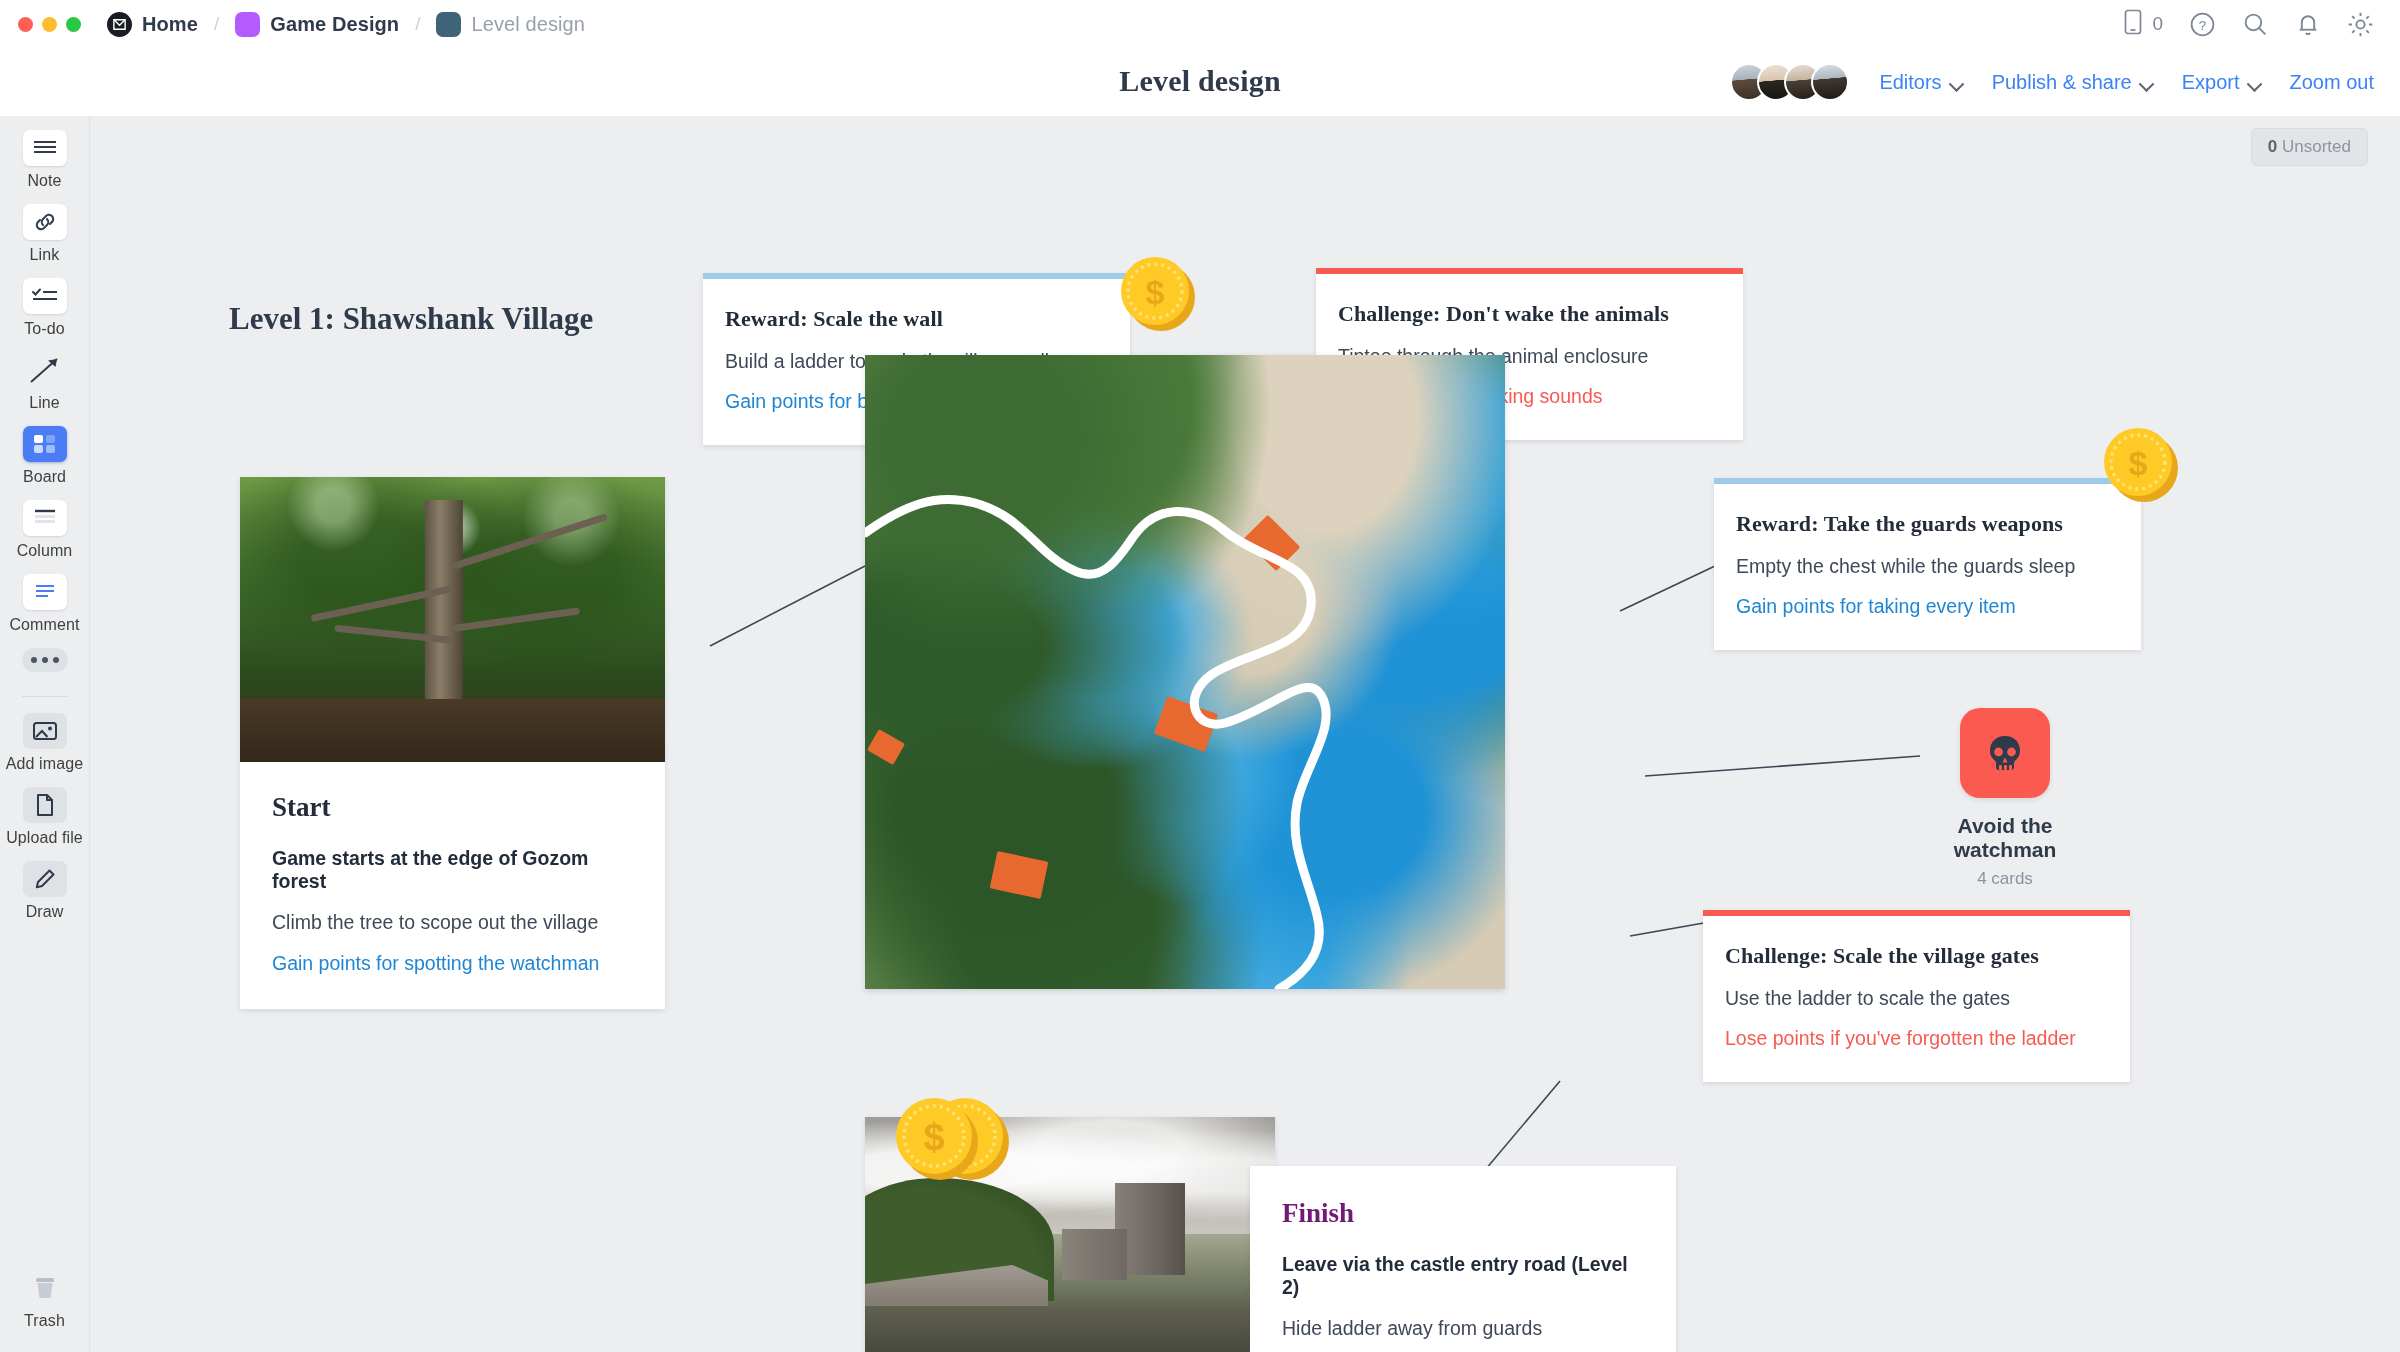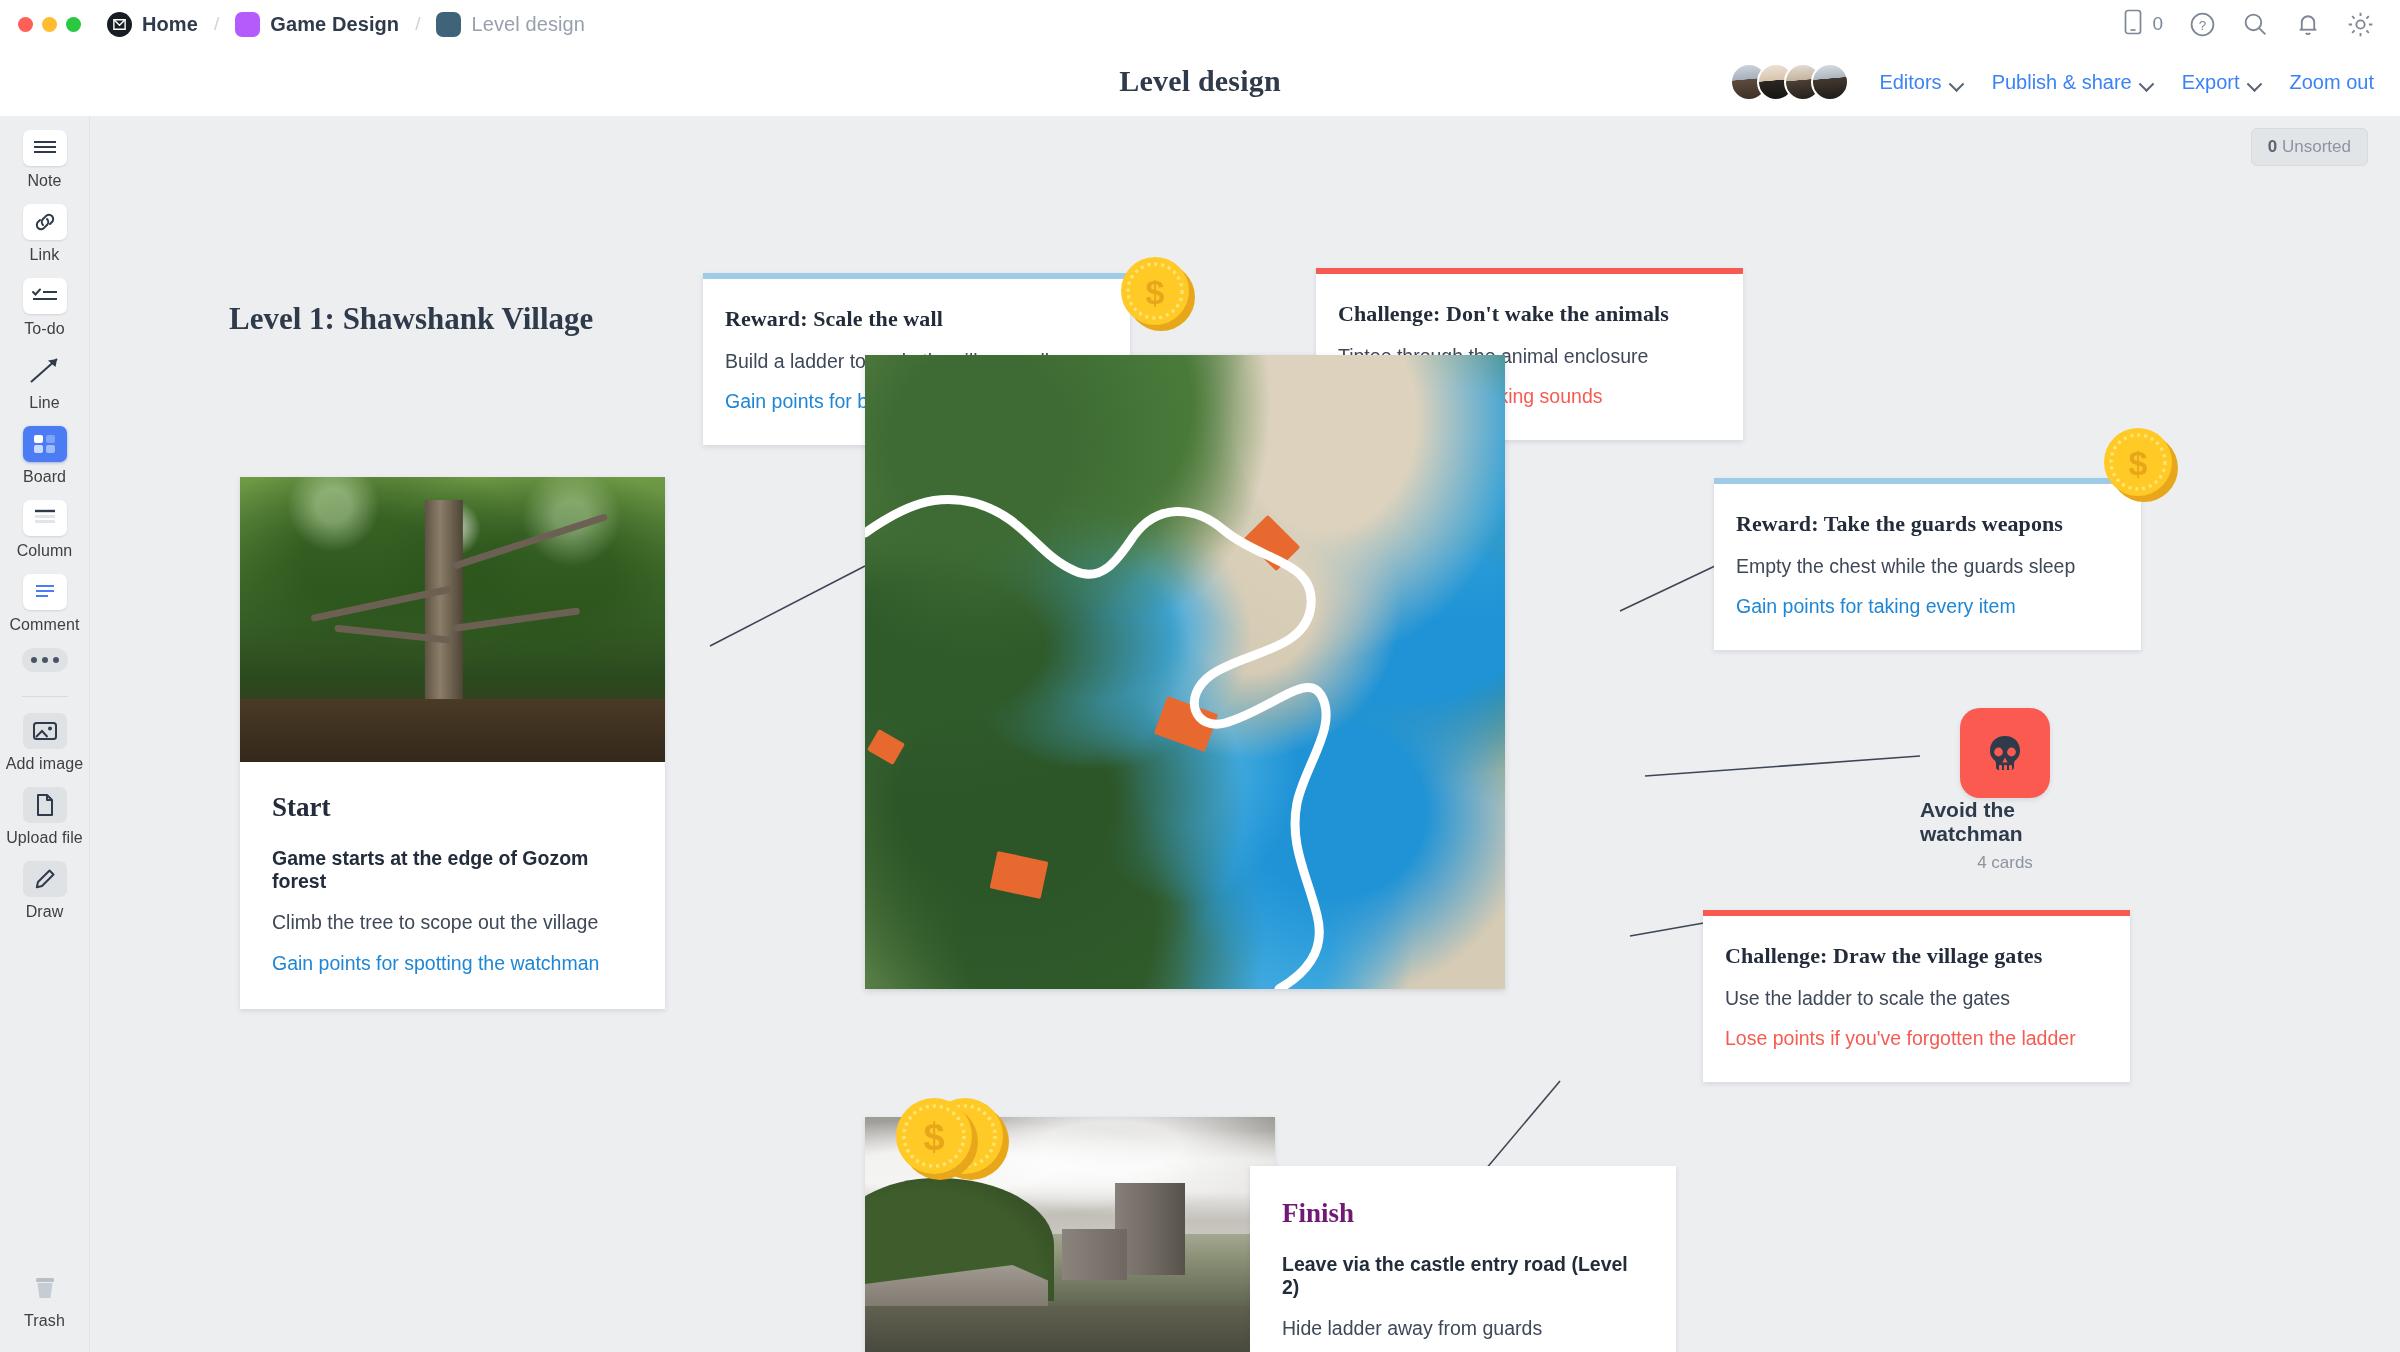--- a/index.html
+++ b/index.html
@@ -225,21 +225,21 @@
     position:absolute; background:#e8692f; transform: rotate(45deg); border-radius:2px;
   }
   .path-svg { position:absolute; inset:0; }
 
   
   .skulltile {
     width: 90px; height: 90px; border-radius: 20px; background: #fa5a50;
     display: flex; align-items: center; justify-content: center;
     box-shadow: 0 2px 5px rgba(60,70,90,.13);
   }
-  .board-title { font-size: 21px; font-weight: bold; color: #2f3a4b; margin-top: 0; }
+  .board-title { font-size: 21px; font-weight: bold; color: #2f3a4b; text-align: center; margin-top: 16px; }
   .board-count { font-size: 17px; color: #8c94a0; text-align: center; margin-top: 7px; }
 
   
   .coin-wrap { position: absolute; z-index: 12; }
   .connector-svg { position: absolute; left: 0; top: 0; width: 2310px; height: 1236px; pointer-events: none; z-index: 1; }
   .node { z-index: 5; }
 </style>
 </head>
 <body>
 
@@ -539,21 +539,21 @@
           <circle cx="42" cy="40" r="27" fill="none" stroke="#ffe375" stroke-width="3.4" stroke-dasharray="3 4"></circle>
           <text x="42" y="53" font-size="34" font-weight="bold" font-family="Liberation Sans" fill="#e8a71a" text-anchor="middle">$</text>
         </svg>
       </div>
     </div>
 
     <div class="node" style="left:1613px; top:794px;">
       <div class="card" style="width:427px;">
         <div class="bar" style="background:#f65a51"></div>
         <div class="inner">
-          <div class="card-h">Challenge: Draw the village gates</div>
+          <div class="card-h">Challenge: Scale the village gates</div>
           <div class="card-sub">Use the ladder to scale the gates</div>
           <div class="card-link red">Lose points if you've forgotten the ladder</div>
         </div>
       </div>
     </div>
 
     <div class="node" style="left:150px; top:361px;">
       <div class="imgcard" style="width:425px;">
         <div class="forest">
           <div class="trunk"></div>

